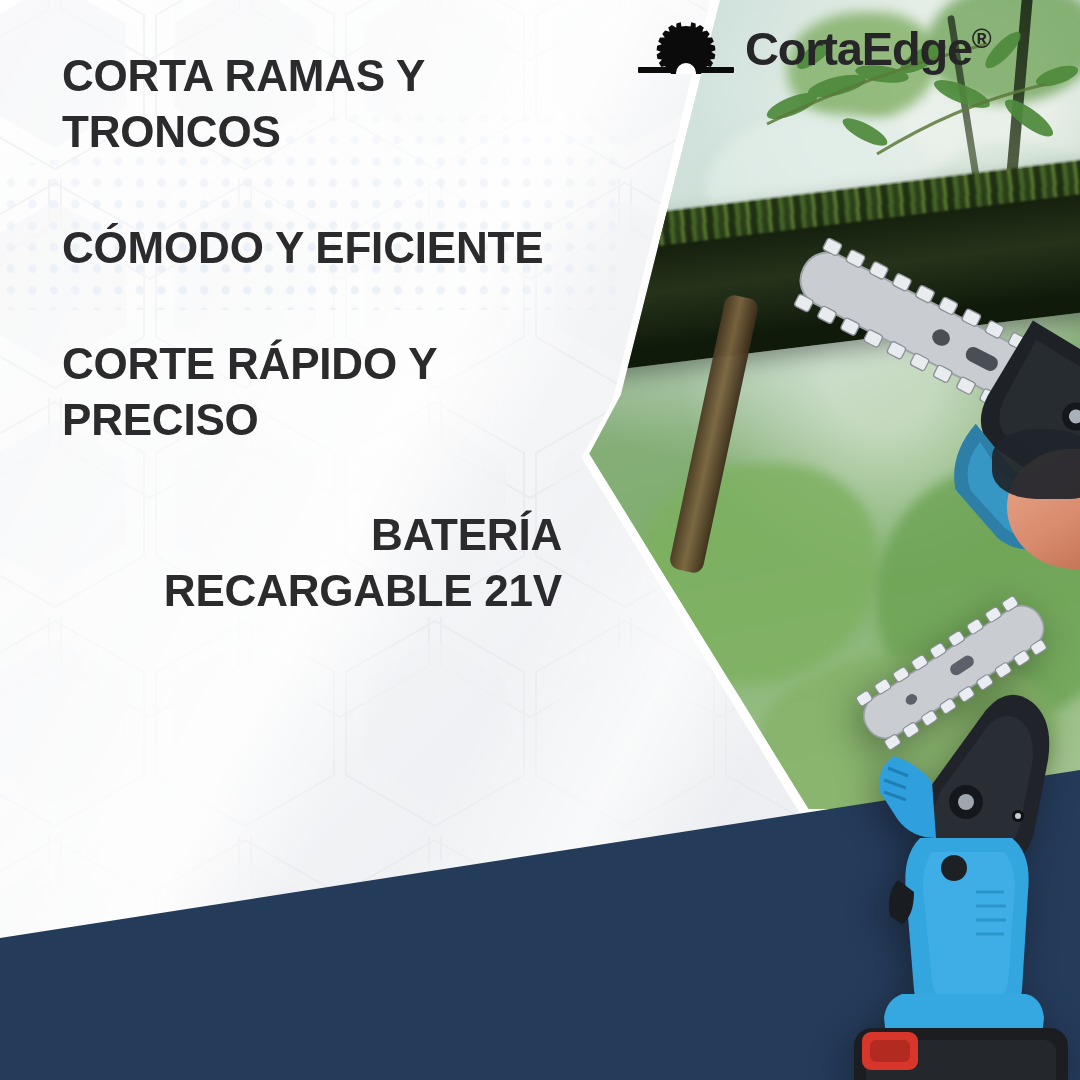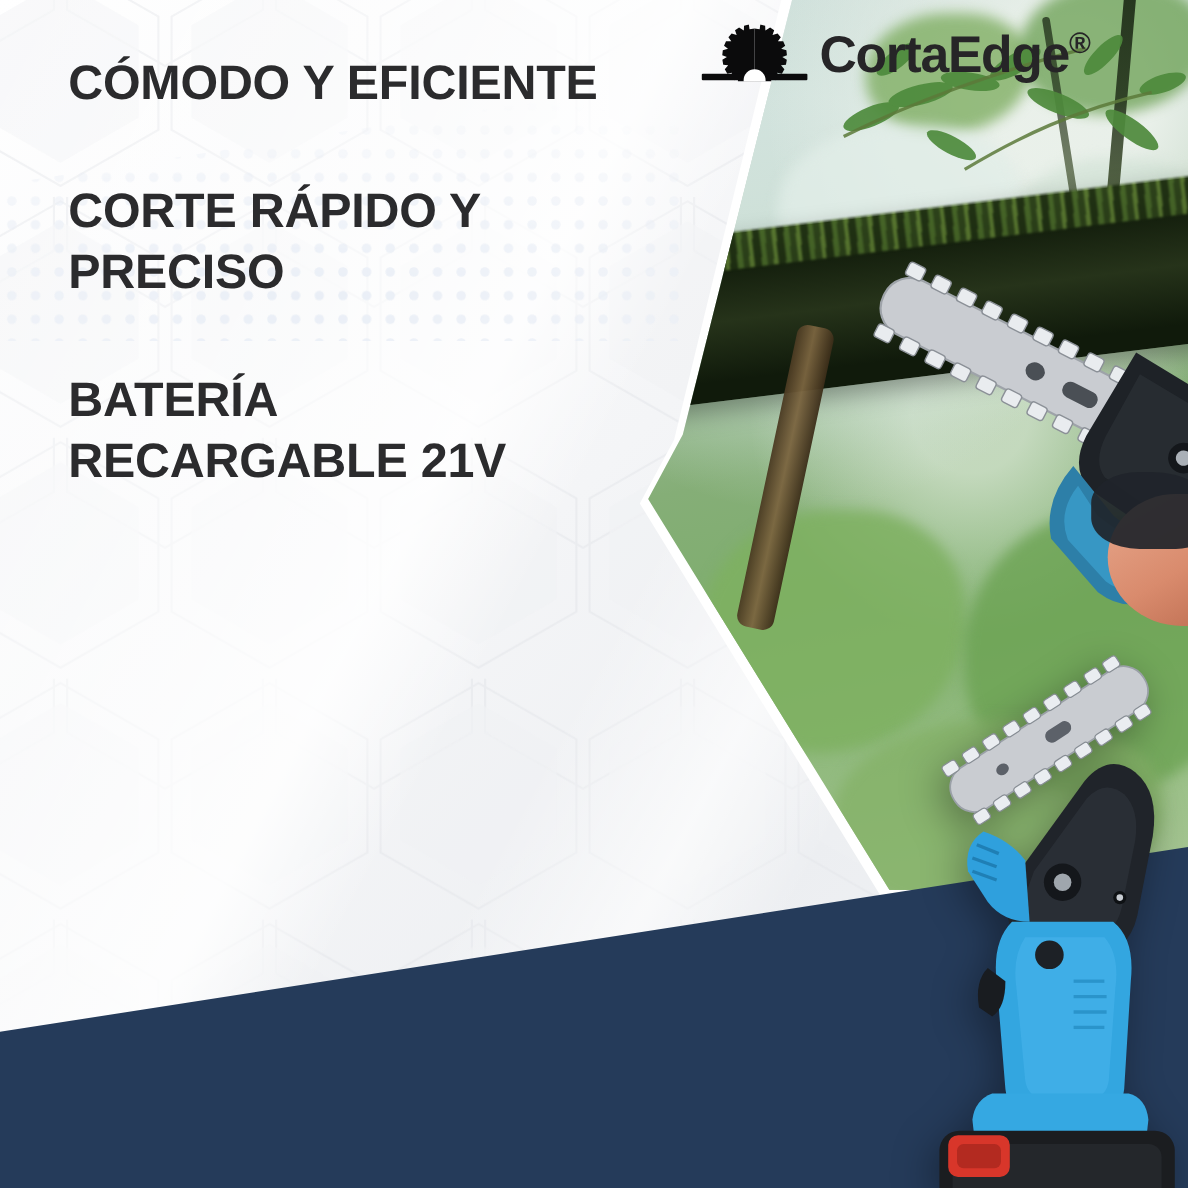--- a/index.html
+++ b/index.html
@@ -123,21 +123,21 @@
   }
   .feature {
     font-size: 44px;
     font-weight: bold;
     line-height: 1.27;
     letter-spacing: -0.2px;
     color: #2b2b2d;
     margin-bottom: 60px;
     text-transform: uppercase;
   }
-  .feature:last-child { margin-bottom: 0; }
+  .feature:last-child { margin-bottom: 0; text-align: right; }
 </style>
 </head>
 <body>
 
 <div id="ad">
 
   <div class="bg-base"></div>
   <svg class="bg-hex" viewBox="0 0 1160 1160" preserveAspectRatio="xMidYMid slice">
     <defs>
       <pattern id="hexpat" width="190" height="219" patternUnits="userSpaceOnUse">
@@ -374,18 +374,19 @@
       </g>
       <path d="M50,52 a11,11 0 0 1 -11,-11 h22 a11,11 0 0 1 -11,11 z" fill="#ffffff" transform="translate(0,0) scale(1,-1) translate(0,-104)"></path>
       <circle cx="50" cy="51" r="10" fill="#ffffff"></circle>
     </svg>
     <div class="logo-word">
       <span>CortaEdge</span><span class="logo-reg">®</span>
     </div>
   </div>
 
   <div class="features">
+    <div class="feature">CORTA RAMAS Y TRONCOS</div>
     <div class="feature">CÓMODO Y EFICIENTE</div>
     <div class="feature">CORTE RÁPIDO Y PRECISO</div>
     <div class="feature">BATERÍA RECARGABLE 21V</div>
   </div>
 
 </div>
 
 </body></html>

